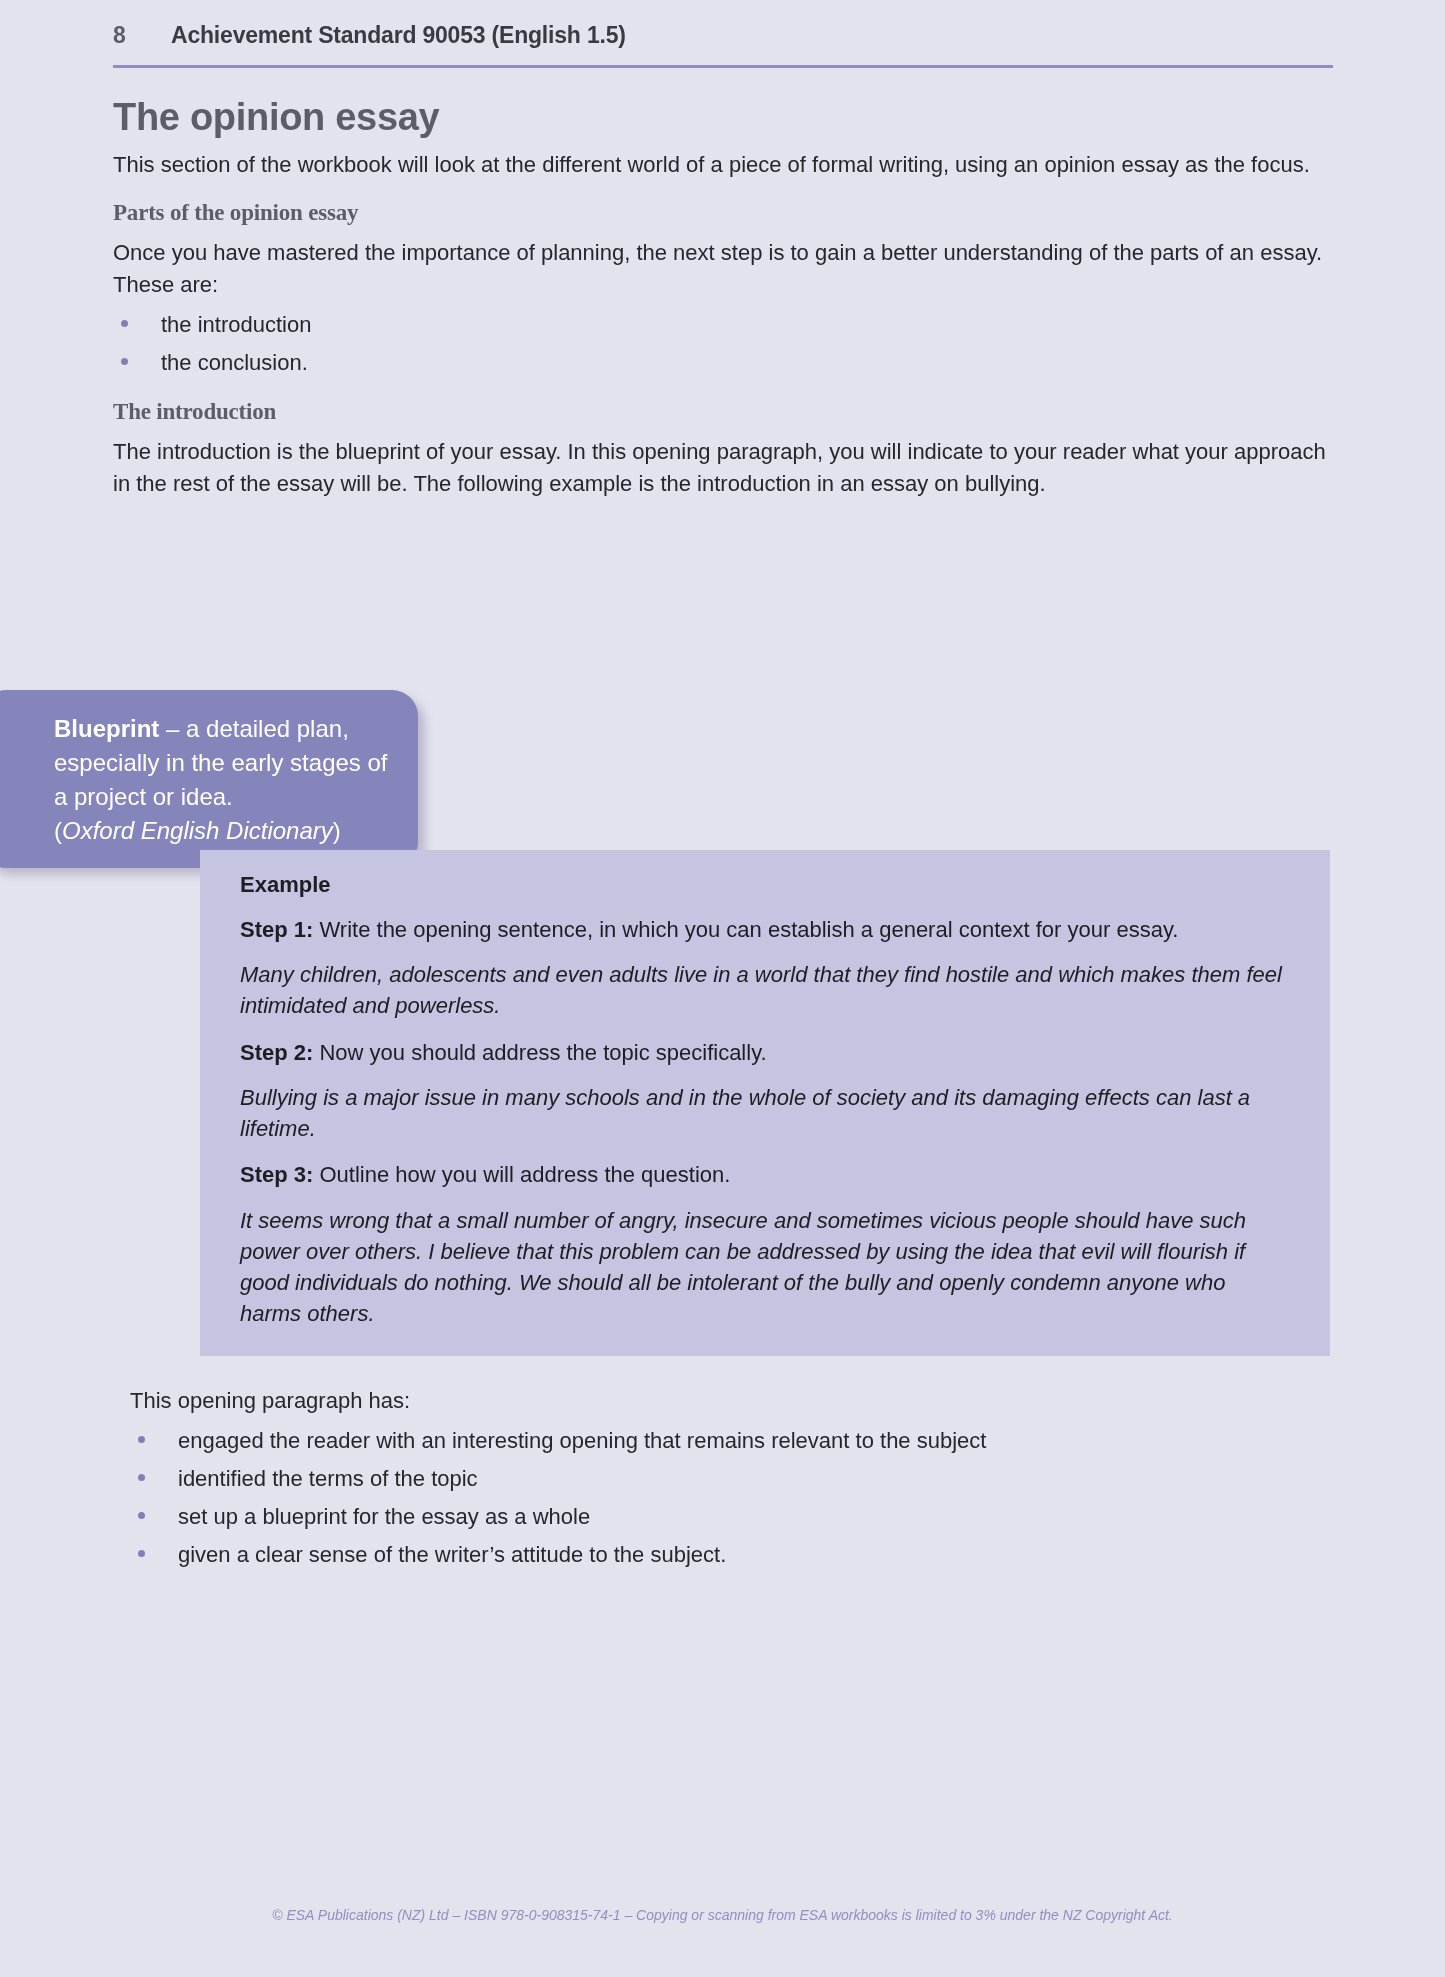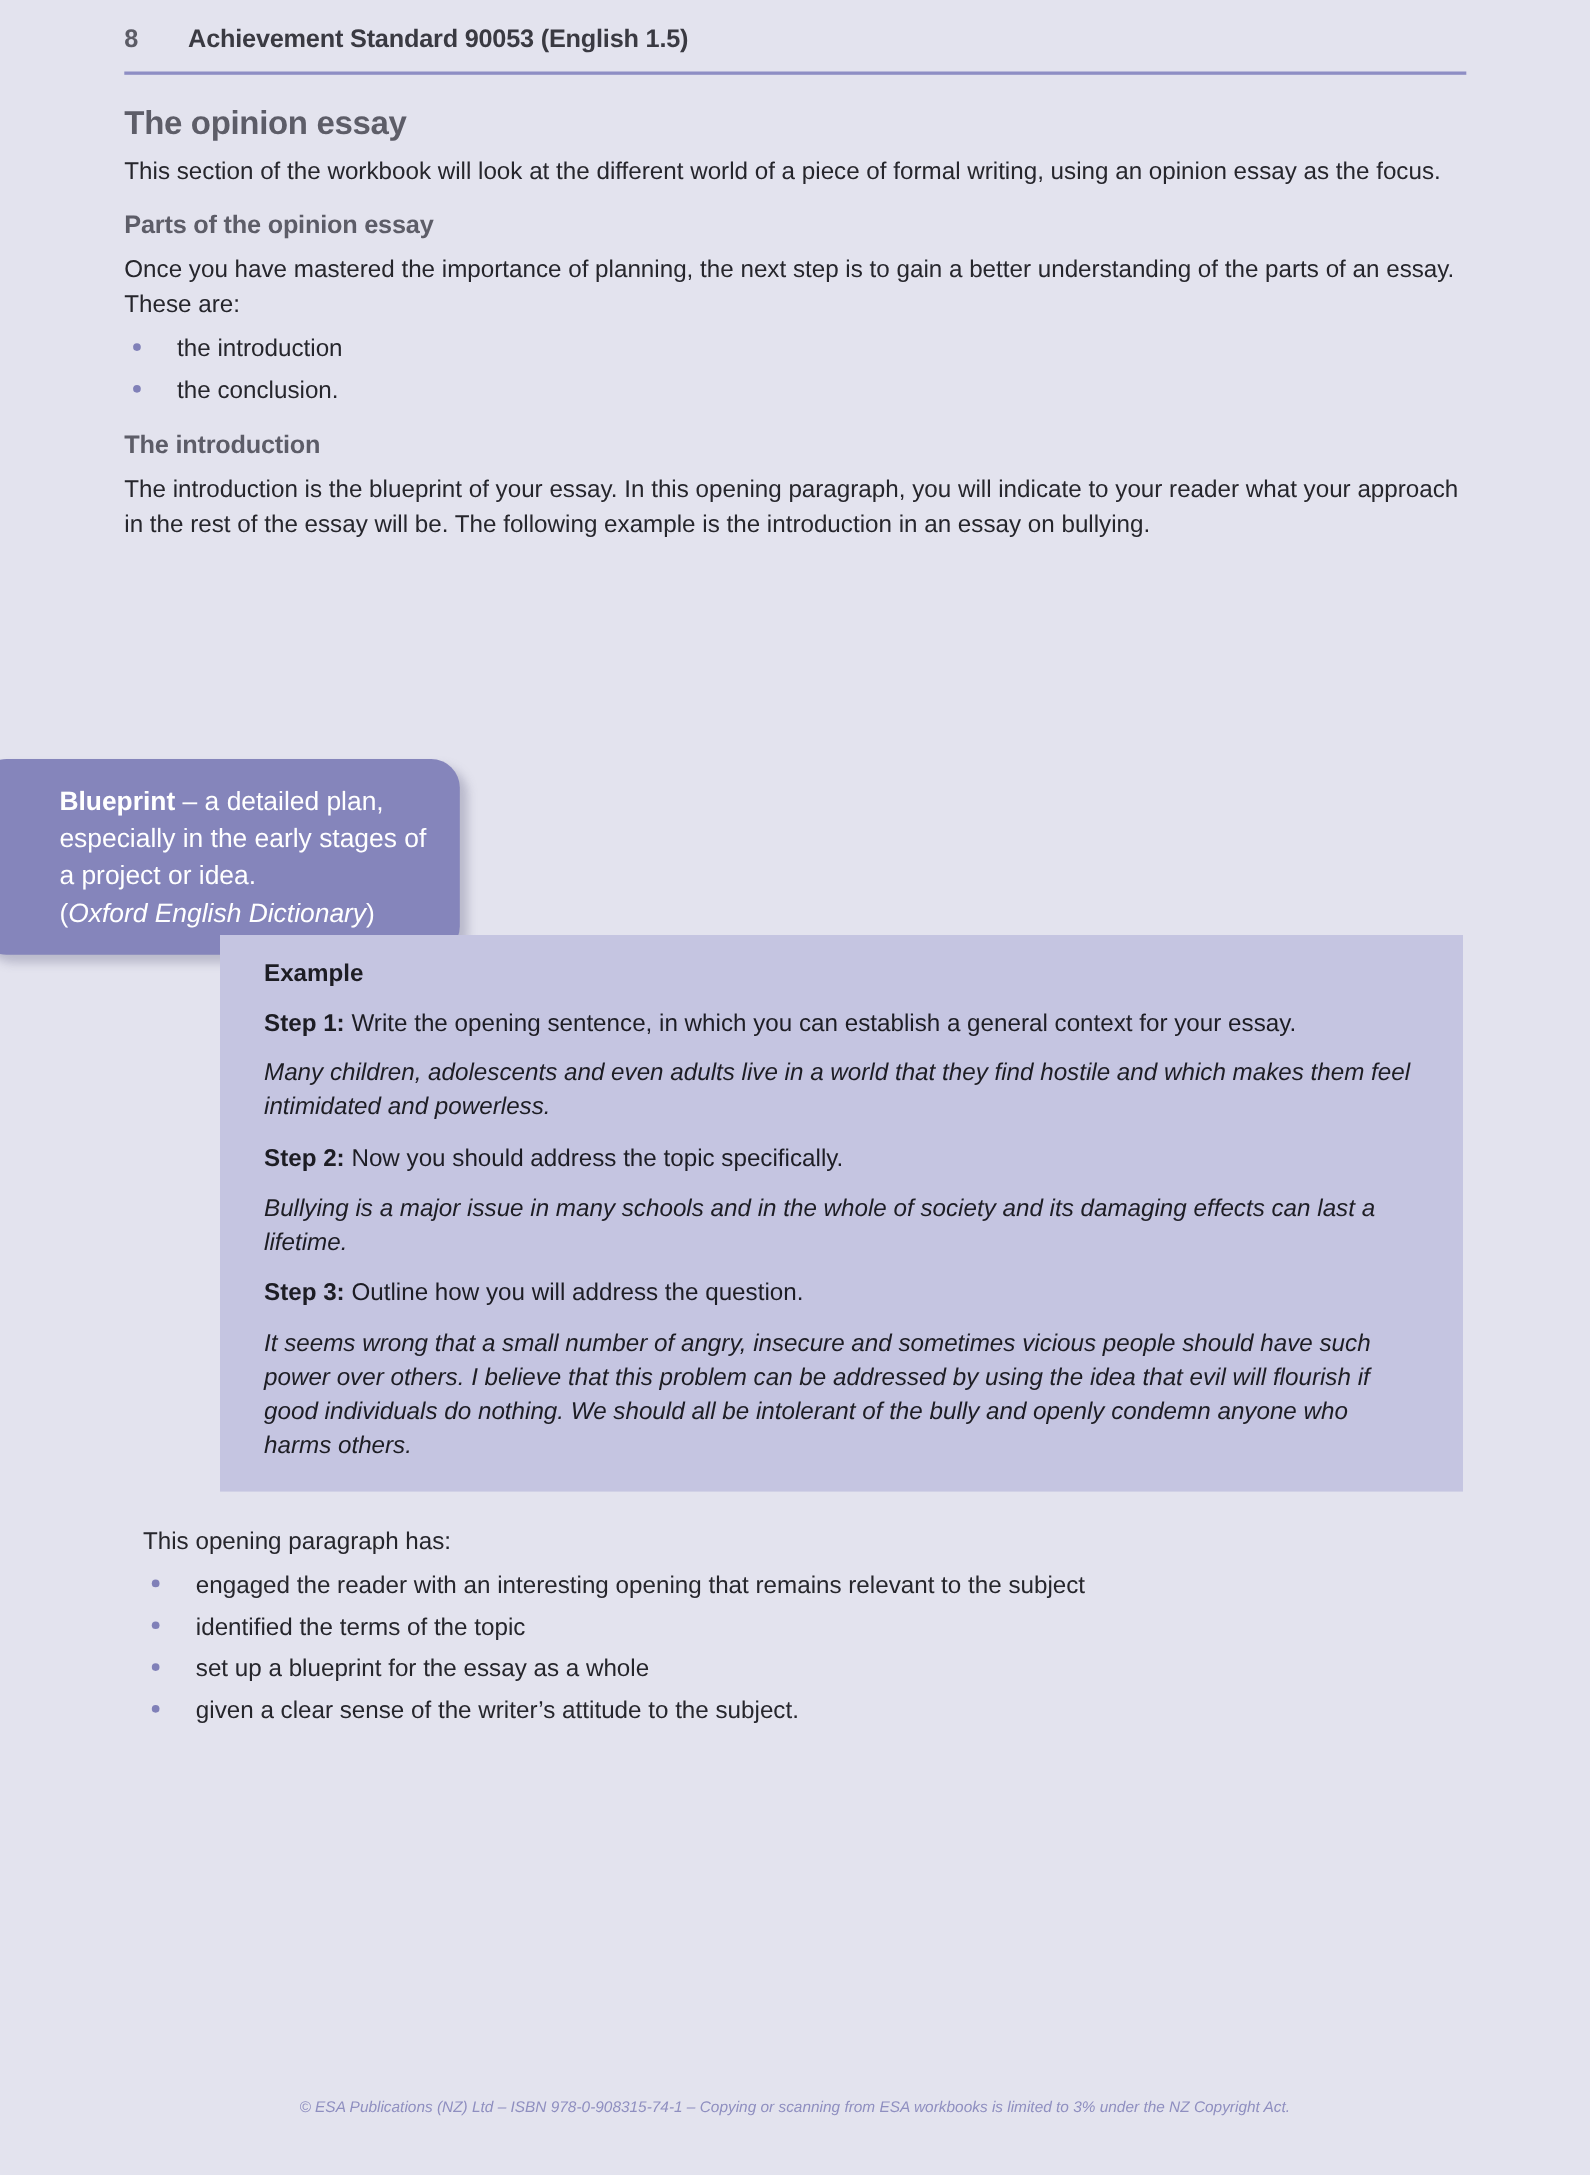--- a/index.html
+++ b/index.html
@@ -55,32 +55,33 @@
 
   
   .content {
     position: absolute;
     left: 113px;
     top: 96px;
     width: 1220px;
   }
 
   h1.section-title {
-    font-size: 30px;
+    font-size: 38px;
     font-weight: bold;
     color: #5d5d68;
     margin: 0 0 10px 0;
     letter-spacing: -0.3px;
   }
   h2.sub-title {
     font-size: 23px;
     font-weight: bold;
     color: #5d5d68;
     margin: 20px 0 11px 0;
     letter-spacing: -0.2px;
+    font-family: Liberation Serif, serif;
   }
   p.body {
     font-size: 22px;
     line-height: 1.43;
     color: #26262c;
     margin: 0 0 13px 0;
   }
   p.body.tight { margin-bottom: 8px; }
 
   ul.bullets {

